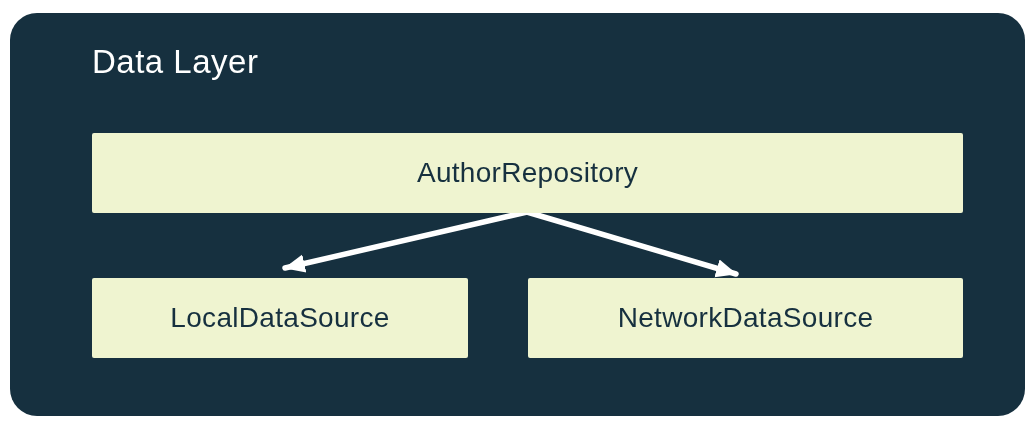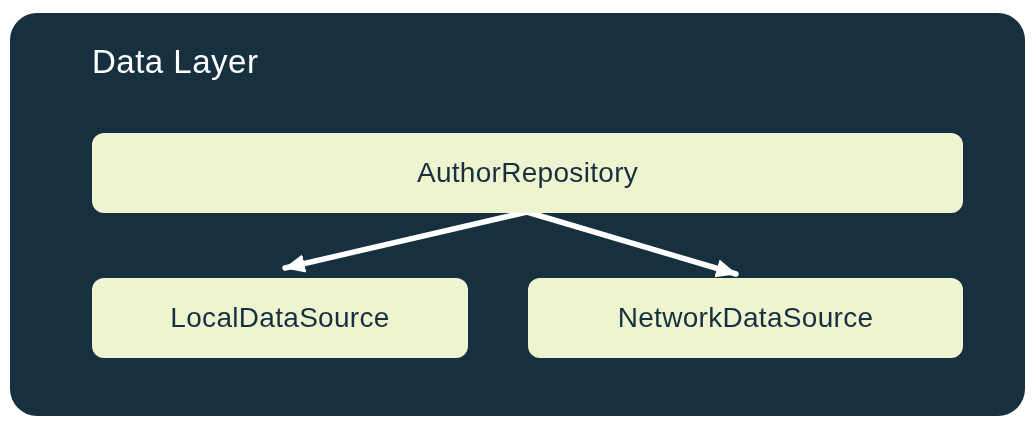--- a/index.html
+++ b/index.html
@@ -38,21 +38,21 @@
     font-size: 33px;
     font-weight: 400;
     letter-spacing: 0.5px;
     color: var(--title-text);
     line-height: 1.1;
     white-space: nowrap;
   }
   .node {
     position: absolute;
     background: var(--node-bg);
-    border-radius: 12px;
+    border-radius: 2px;
     display: flex;
     align-items: center;
     justify-content: center;
     color: var(--node-text);
     font-size: 28px;
     font-weight: 400;
     letter-spacing: 0.3px;
     white-space: nowrap;
   }
   .node-author  { left: 92px;  top: 133px; width: 871px; height: 80px; }

